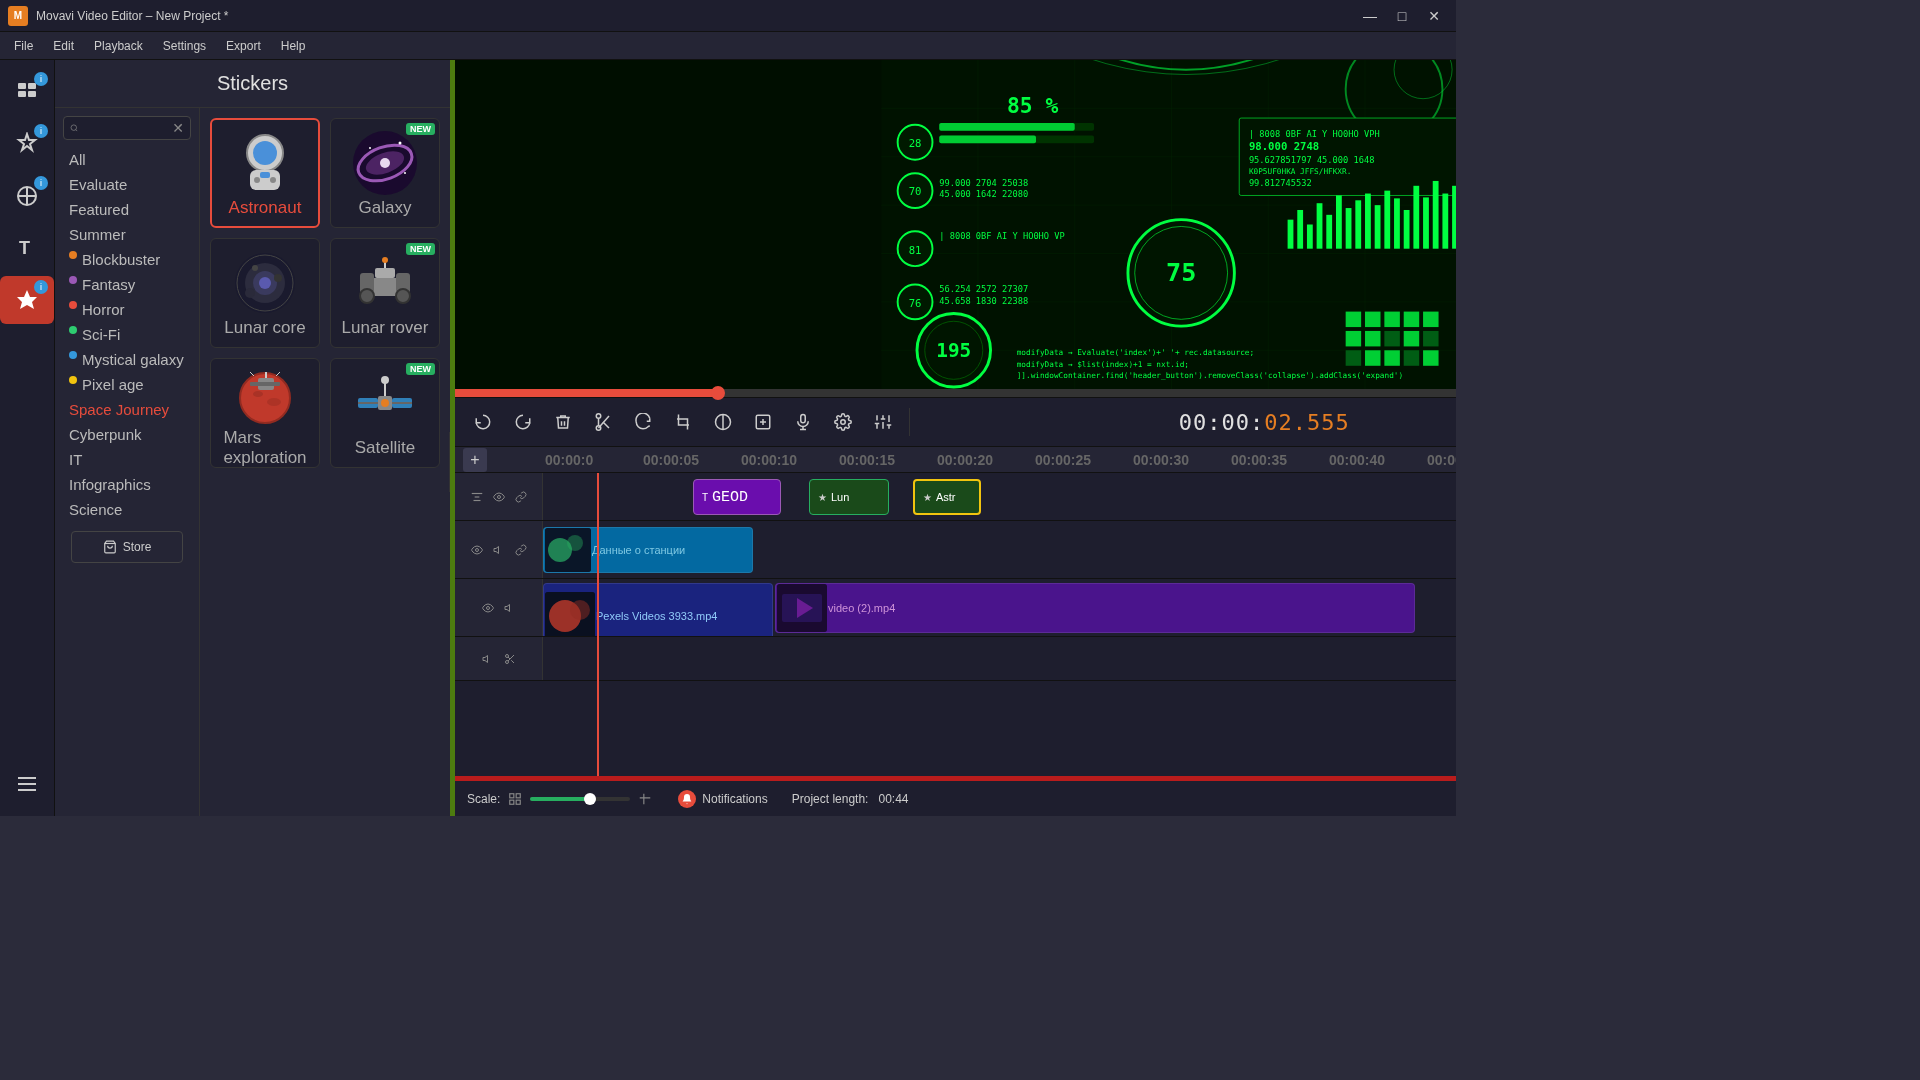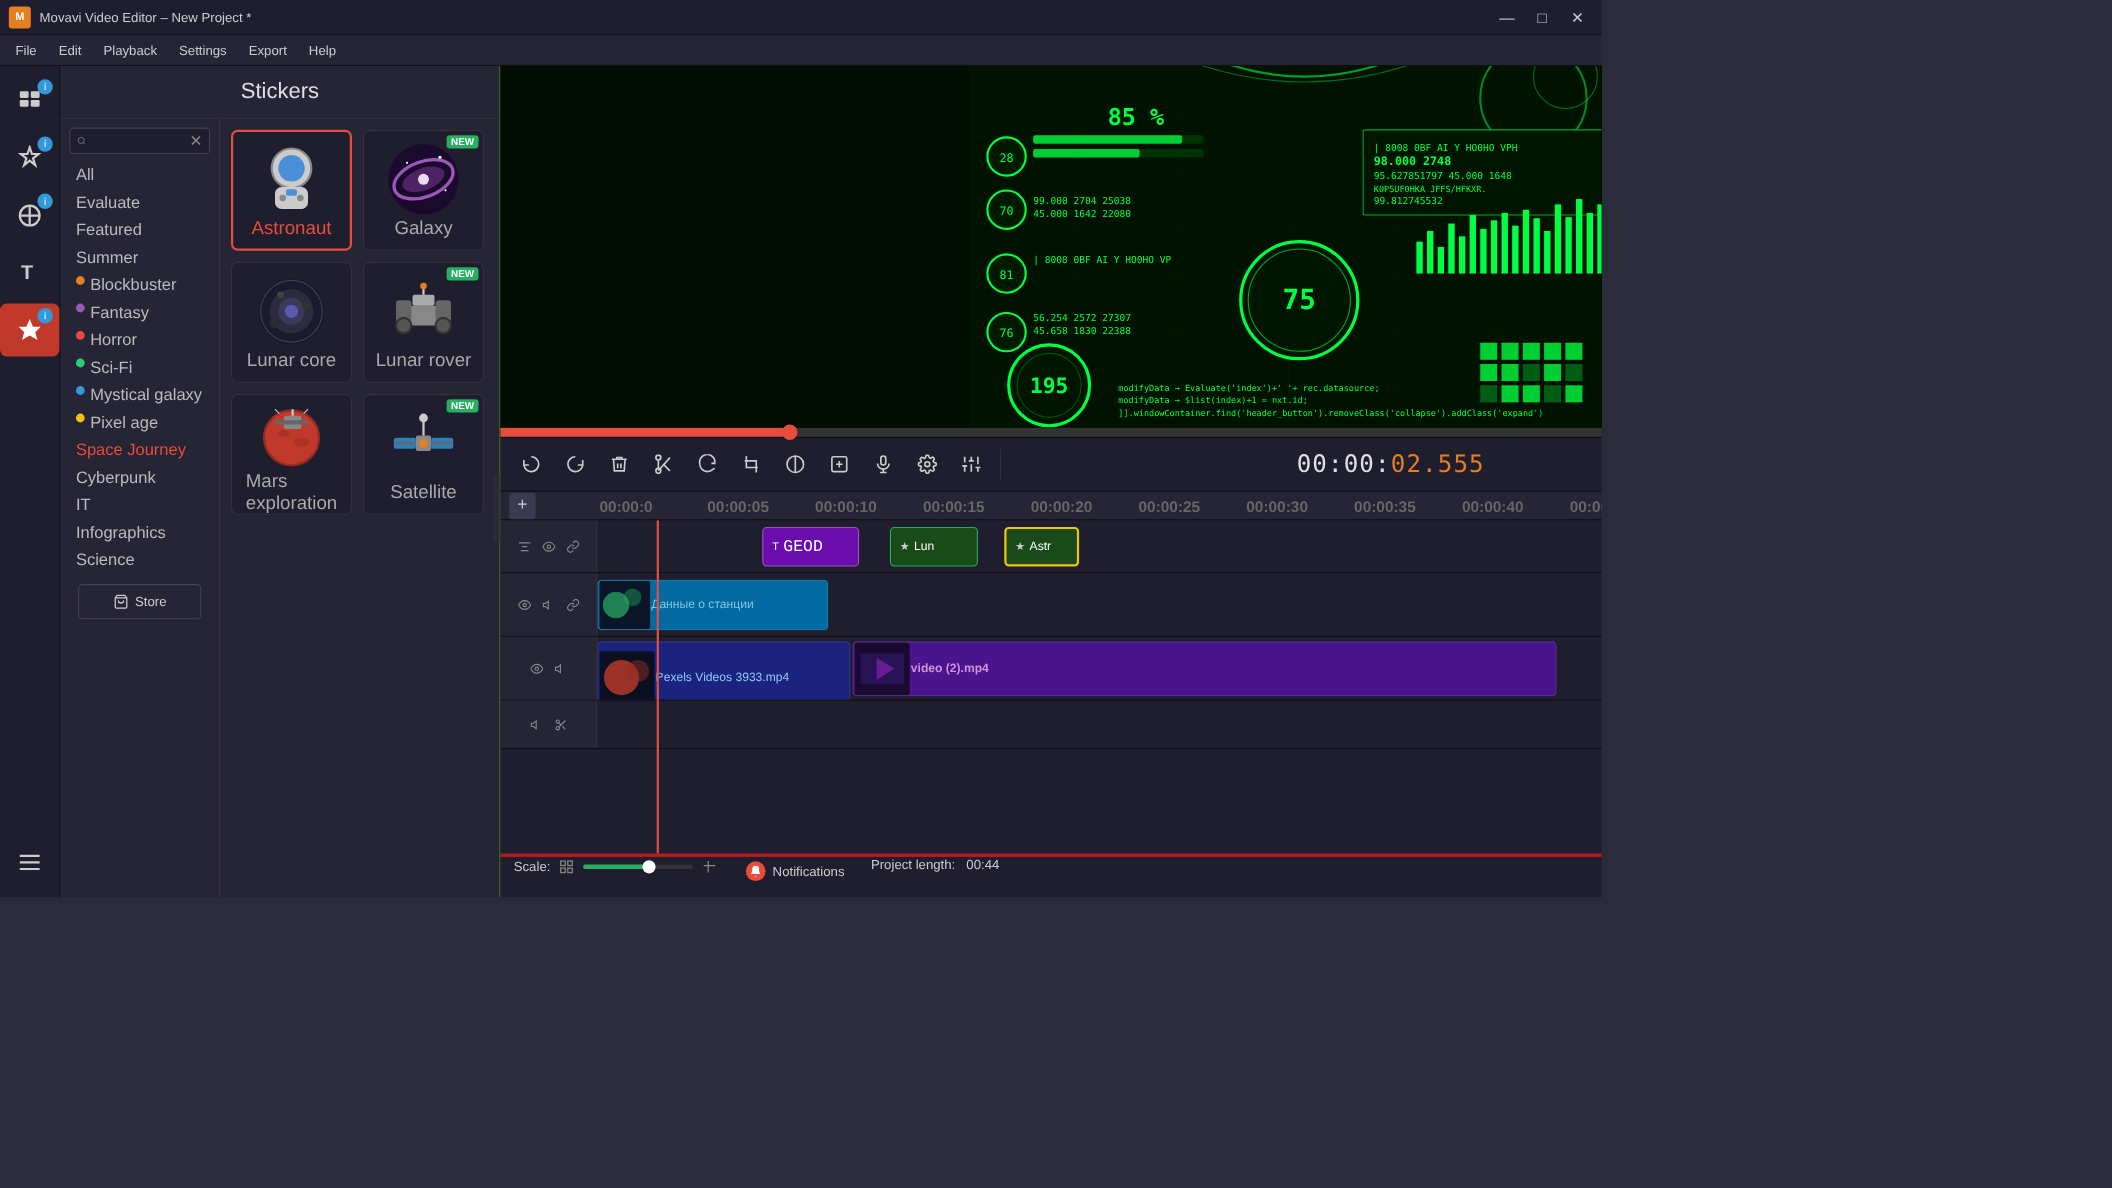--- a/index.html
+++ b/index.html
@@ -23,21 +23,21 @@
     .sidebar { width: 78px; background: #1e1e2e; display: flex; flex-direction: column; align-items: center; padding-top: 8px; gap: 4px; border-right: 1px solid #111; }
     .sidebar-icon { width: 54px; height: 48px; display: flex; align-items: center; justify-content: center; border-radius: 6px; cursor: pointer; position: relative; flex-direction: column; }
     .sidebar-icon.active { background: #c0392b; }
     .sidebar-icon svg { width: 24px; height: 24px; }
     .badge { position: absolute; top: 4px; right: 6px; width: 14px; height: 14px; background: #3498db; border-radius: 50%; font-size: 9px; display: flex; align-items: center; justify-content: center; color: white; }
 
     
     .content-area { display: flex; flex: 1; }
 
     
-    .stickers-panel { width: 400px; background: #252535; border-right: 1px solid #4d7c0f; display: flex; flex-direction: column; }
+    .stickers-panel { width: 400px; background: #252535; border-right: 5px solid #4d7c0f; display: flex; flex-direction: column; }
     .stickers-header { text-align: center; padding: 12px; font-size: 20px; color: #e0e0e0; border-bottom: 1px solid #333; }
 
     .stickers-body { display: flex; flex: 1; overflow: hidden; }
     .stickers-categories { width: 145px; padding: 8px; display: flex; flex-direction: column; gap: 2px; border-right: 1px solid #333; }
     .search-box { display: flex; align-items: center; background: #1e1e2e; border: 1px solid #444; border-radius: 4px; padding: 3px 6px; margin-bottom: 6px; }
     .search-box input { background: transparent; border: none; color: #ccc; font-size: 11px; width: 90px; outline: none; }
     .search-clear { color: #888; cursor: pointer; font-size: 14px; }
     .category-item { padding: 3px 6px; cursor: pointer; border-radius: 3px; font-size: 15px; color: #bbb; display: flex; align-items: flex-start; gap: 5px; }
     .category-item.active { color: #e74c3c; }
     .category-dot { width: 8px; height: 8px; border-radius: 50%; }
@@ -91,21 +91,21 @@
     .track-ctrl-btn { background: transparent; border: none; color: #888; cursor: pointer; font-size: 12px; width: 18px; height: 18px; display: flex; align-items: center; justify-content: center; }
     .track-content { flex: 1; position: relative; overflow: hidden; }
 
     
     .clip { position: absolute; height: 100%; top: 0; display: flex; align-items: center; border-radius: 4px; overflow: hidden; font-size: 11px; white-space: nowrap; cursor: pointer; border: 1px solid rgba(255,255,255,0.1); }
 
     
     .sticker-clip { position: absolute; height: 36px; top: 6px; border-radius: 4px; display: flex; align-items: center; padding: 0 8px; gap: 4px; font-size: 11px; cursor: pointer; border: 1px solid rgba(255,255,255,0.3); }
 
     
-    .status-bar { height: 40px; background: #1e1e2e; display: flex; align-items: flex-start; padding: 0 12px; gap: 16px; border-top: 3px solid #b91c1c; }
+    .status-bar { height: 40px; background: #1e1e2e; display: flex; align-items: center; padding: 0 12px; gap: 16px; border-top: 5px solid #b91c1c; }
     .scale-control { display: flex; align-items: center; gap: 6px; }
     .scale-slider { width: 100px; height: 4px; background: #333; border-radius: 2px; position: relative; cursor: pointer; }
     .scale-slider-fill { height: 100%; background: #27ae60; border-radius: 2px; width: 60%; }
     .scale-thumb { width: 12px; height: 12px; background: white; border-radius: 50%; position: absolute; top: -4px; left: calc(60% - 6px); }
     .notif-btn { display: flex; align-items: center; gap: 6px; cursor: pointer; color: #ccc; padding: 4px 8px; border-radius: 4px; }
     .notif-icon { width: 18px; height: 18px; background: #e74c3c; border-radius: 50%; display: flex; align-items: center; justify-content: center; font-size: 10px; }
     .export-btn { background: #27ae60; color: white; border: none; padding: 8px 24px; border-radius: 4px; font-size: 14px; cursor: pointer; margin-left: auto; font-weight: 500; }
 
     
     ::-webkit-scrollbar { width: 6px; height: 6px; }
@@ -750,21 +750,21 @@
               </div>
 
               <div class="clip" style="left:232px; width:640px; background:#4a148c; top:4px; height:50px;">
                 <div style="width:50px; height:48px; background:#2a0a5c; border-radius:3px; margin:1px; flex-shrink:0; overflow:hidden;">
                   <svg width="50" height="48" viewBox="0 0 50 48">
                     <rect width="50" height="48" fill="#1a0a30"></rect>
                     <rect x="5" y="10" width="40" height="28" rx="2" fill="#2a1560" opacity="0.8"></rect>
                     <polygon points="20,14 36,24 20,34" fill="#7b1fa2" opacity="0.8"></polygon>
                   </svg>
                 </div>
-                <span style="color:#ce93d8; font-size:11px;font-weight:bold;">video (2).mp4</span>
+                <span style="color:#ce93d8; font-size:11px;">video (2).mp4</span>
               </div>
             </div>
           </div>
 
           <div class="track-row" style="height:44px;">
             <div class="track-controls">
               <button class="track-ctrl-btn">
                 <svg width="12" height="12" viewBox="0 0 24 24" fill="none" stroke="#888" stroke-width="2">
                     <polygon points="11 5 6 9 2 9 2 15 6 15 11 19 11 5"></polygon>
                   </svg>

